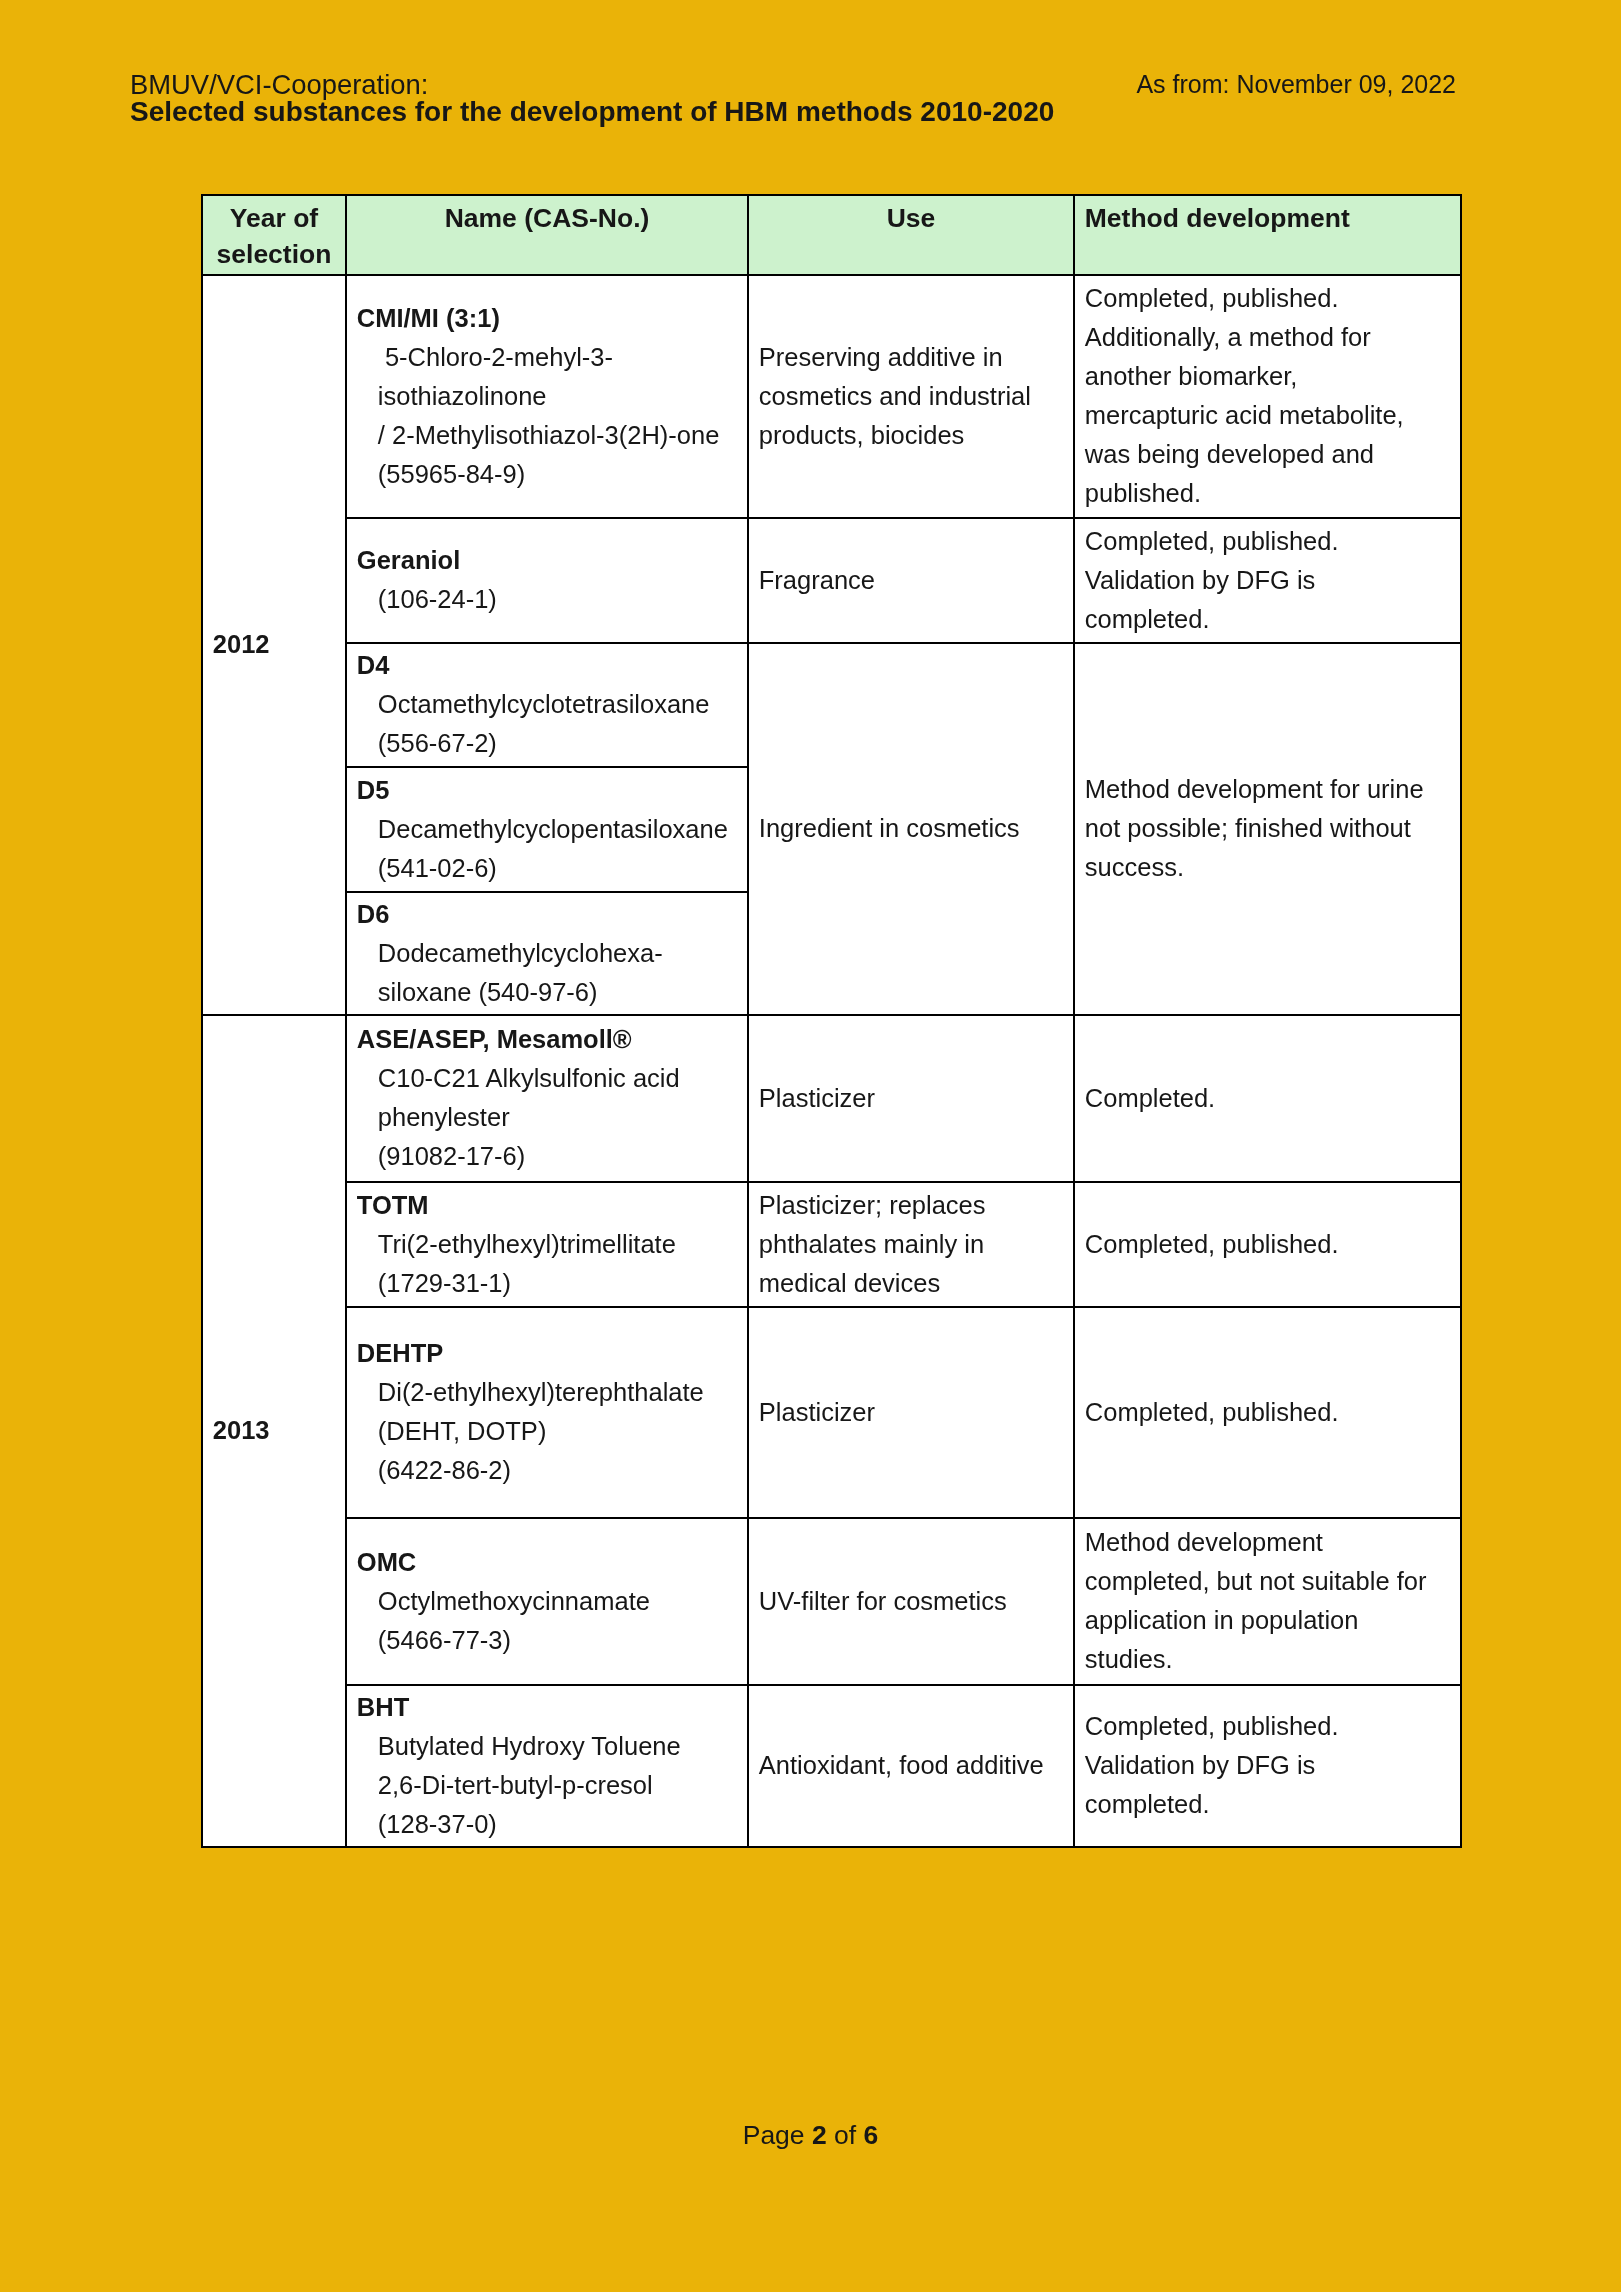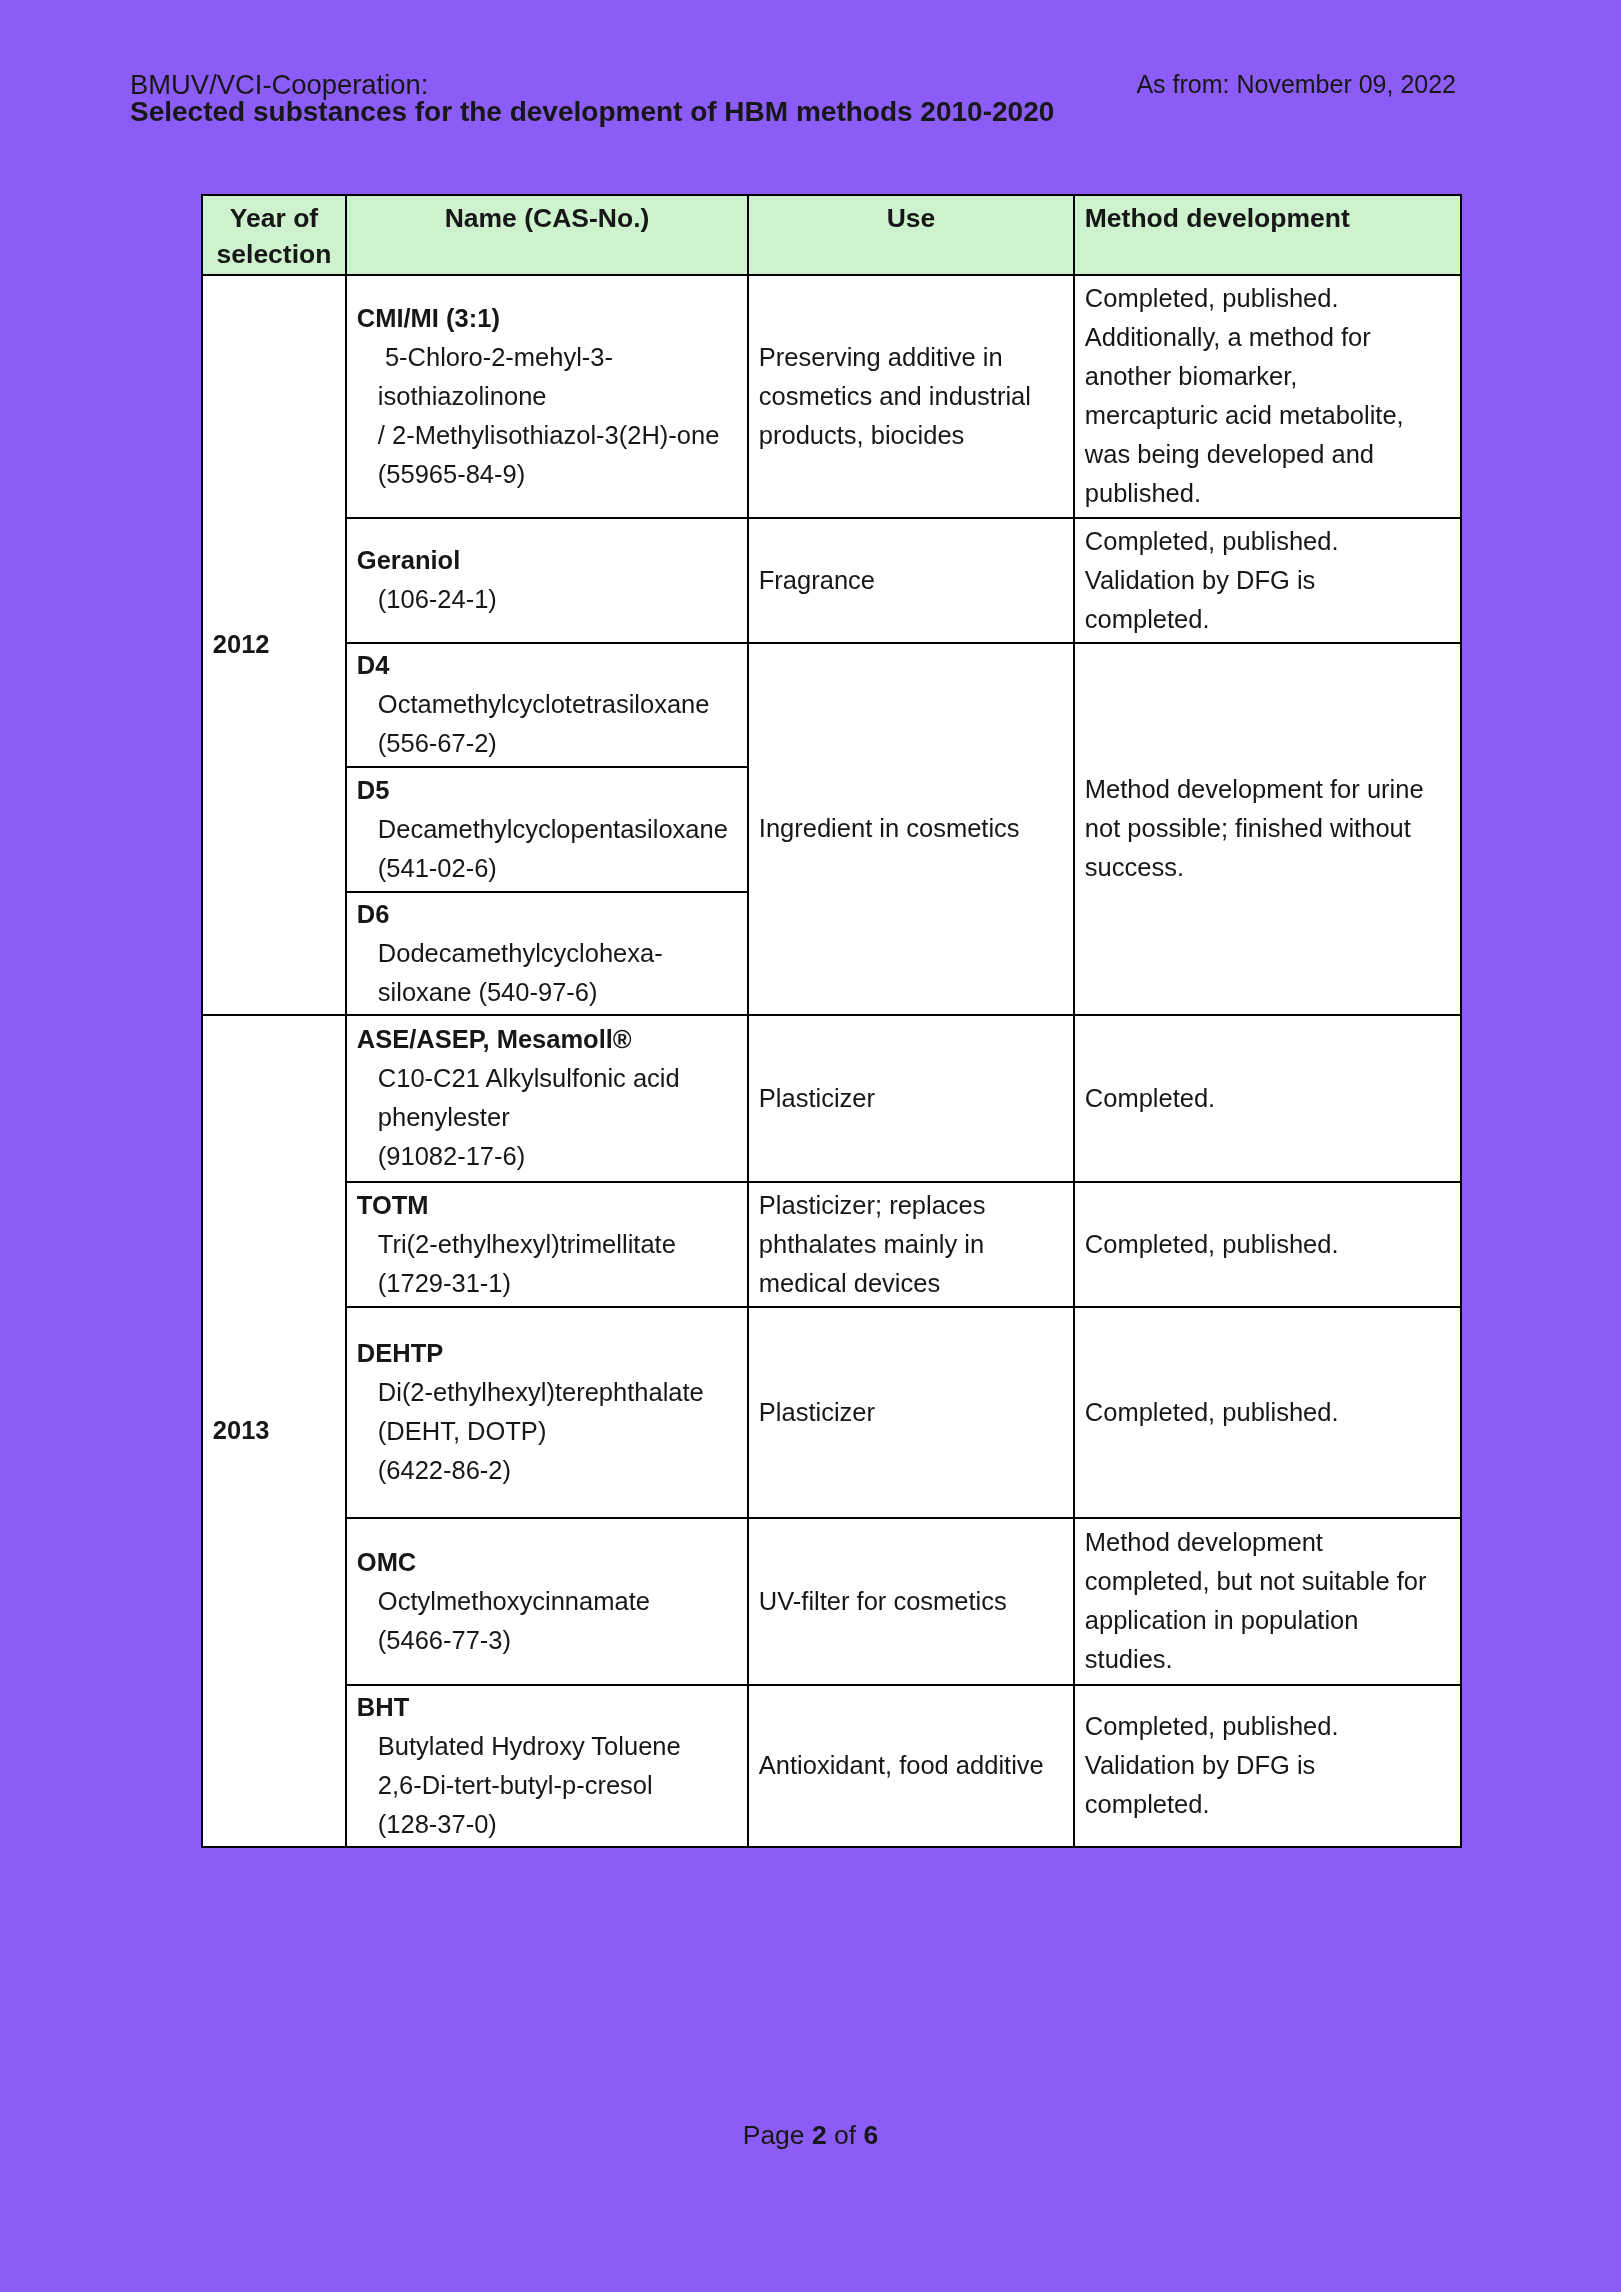--- a/index.html
+++ b/index.html
@@ -1,19 +1,19 @@
 <!DOCTYPE html>
 <html><head>
 <meta charset="utf-8">
 <style>
   html,body { margin:0; padding:0; background:#e8e8e8; }
   .page {
     position:relative;
     width:1621px; height:2293px;
-    background:#8b5cf6;
+    background:#eab308;
     font-family:"Liberation Sans", sans-serif;
     color:#171717;
     overflow:hidden;
   }
   .doc-title { position:absolute; left:130px; top:65px; font-size:27.4px; line-height:39px; white-space:pre; }
   .doc-subtitle { position:absolute; left:130px; top:92px; font-size:28px; line-height:39px; white-space:pre;font-weight:bold; }
   .doc-asfrom { position:absolute; top:65px; left:201px; width:1255px; text-align:right; font-size:25px; line-height:39px; white-space:pre; }
 
   table.subst {
     position:absolute; left:201px; top:194px;

